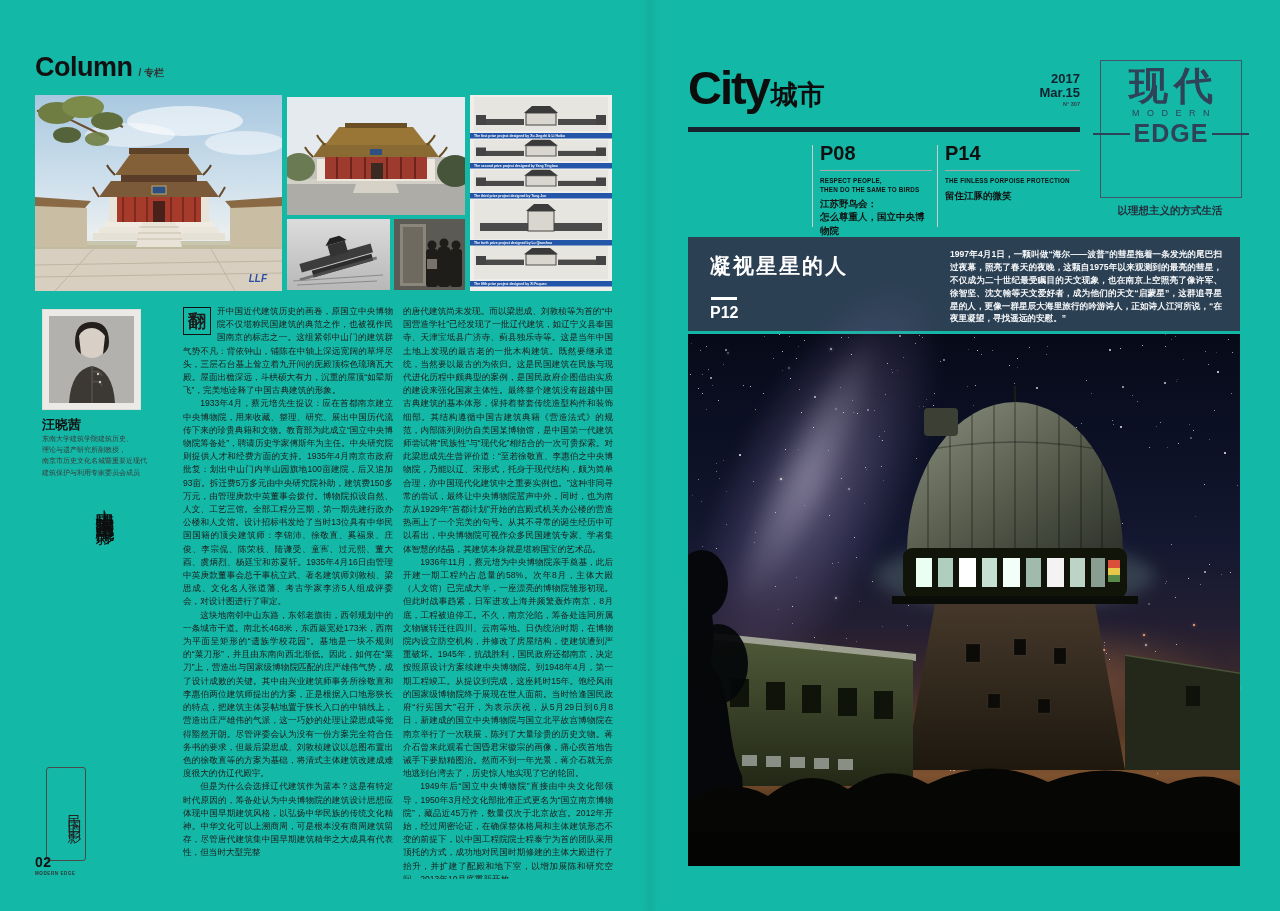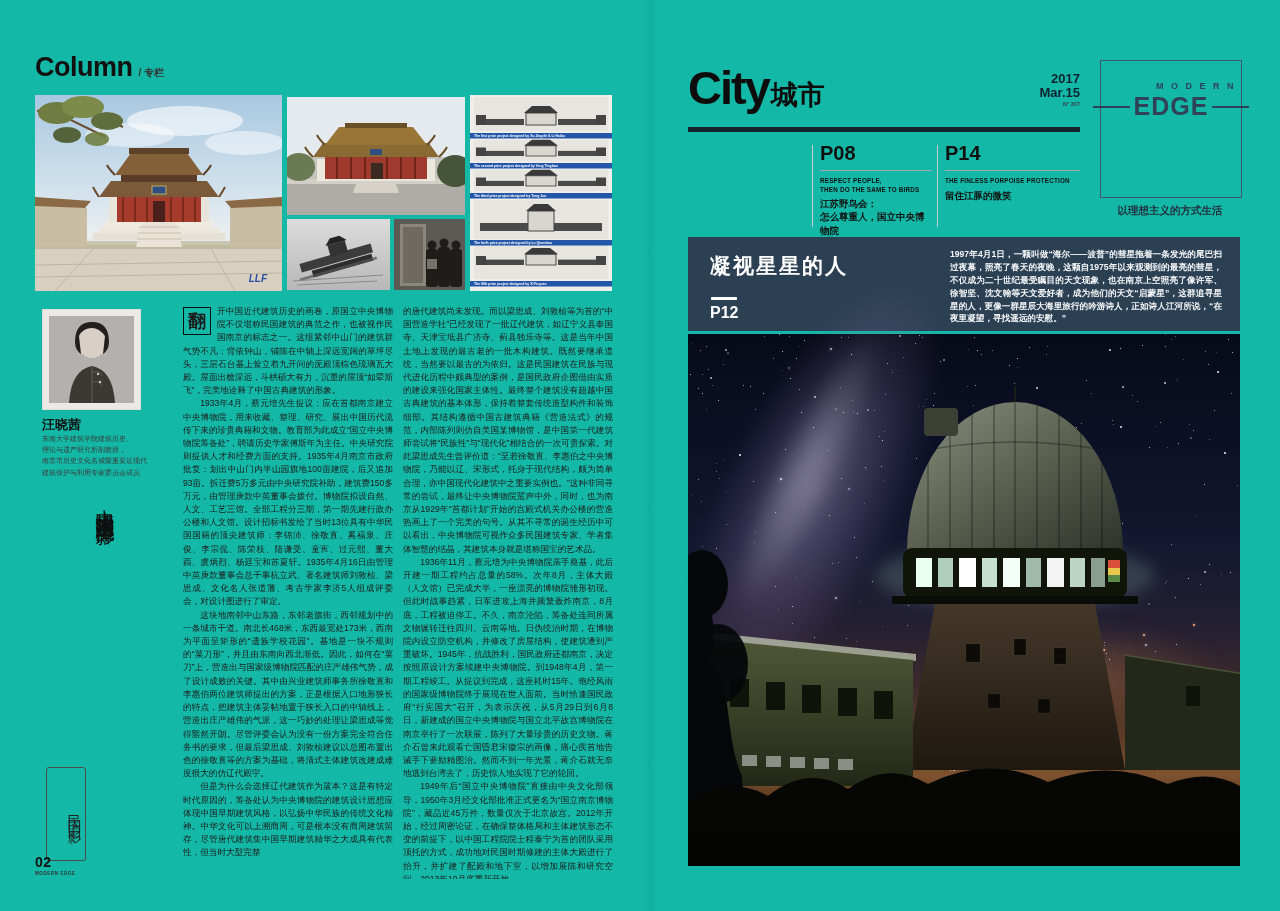--- a/index.html
+++ b/index.html
@@ -68,21 +68,21 @@
   #toc-1{left:695px;width:112px;}
   #toc-2{left:820px;width:112px;}
   #toc-3{left:945px;width:135px;}
   .toc-div{position:absolute;top:145px;width:1px;height:82px;background:#cccccc;}
   #toc-div1{left:812px;} #toc-div2{left:937px;}
 
   #logo-box{left:1100px;top:60px;width:140px;height:136px;border:1px solid #41566b;
      text-align:center;color:#2f4358;}
   #logo-box .chars{font-family:"Liberation Serif","DejaVu Serif",serif;font-size:39px;
      line-height:0.98;font-weight:bold;letter-spacing:6px;margin-top:6px;text-indent:6px;}
-  #logo-box .modern{font-size:9px;font-weight:bold;letter-spacing:7.5px;text-indent:7px;margin-top:20px;text-align:right;}
+  #logo-box .modern{font-size:9px;font-weight:normal;letter-spacing:7.5px;text-indent:7px;margin-top:3px;}
   #logo-box .edge-row{display:flex;align-items:center;margin:1px -8px 0 -8px;}
   #logo-box .edge-row .bar{flex:1;height:2px;background:#2f4358;}
   #logo-box .edge-row .edge{font-size:25px;font-weight:bold;letter-spacing:1px;padding:0 4px;}
   #logo-tagline{left:1098px;top:204px;width:144px;text-align:center;font-size:10.5px;
      font-weight:bold;color:#22303e;}
 
   #feature-bar{left:688px;top:237px;width:552px;height:94px;background:#2c4054;}
   #feature-title{position:absolute;left:22px;top:15px;font-size:21px;font-weight:bold;
      letter-spacing:2px;color:#ffffff;}
   #feature-line{position:absolute;left:23px;top:60px;width:26px;height:3px;background:#ffffff;}
@@ -338,20 +338,21 @@
   </div>
   <div id="toc-div2" class="toc-div"></div>
   <div id="toc-3" class="toc">
     <div class="pg">P14</div>
     <div class="rule"></div>
     <div class="en">THE FINLESS PORPOISE PROTECTION</div>
     <div class="zh">留住江豚的微笑</div>
   </div>
 
   <div id="logo-box" class="abs">
+    <div class="chars">现代</div>
     <div class="modern">MODERN</div>
     <div class="edge-row">
       <span class="bar"></span>
       <span class="edge">EDGE</span>
       <span class="bar"></span>
     </div>
   </div>
   <div id="logo-tagline" class="abs">以理想主义的方式生活</div>
 
   <div id="feature-bar" class="abs">

